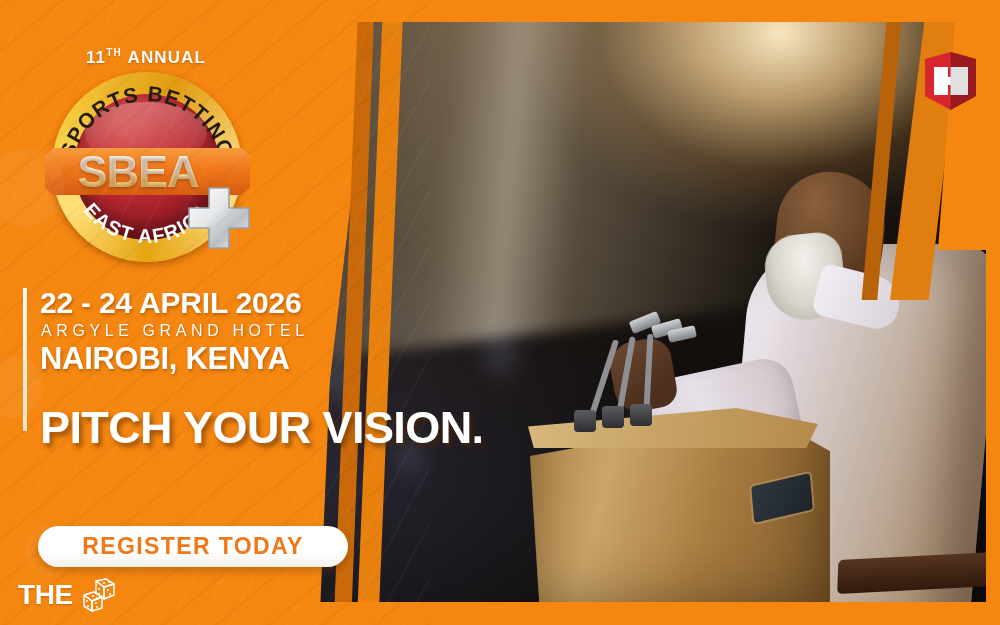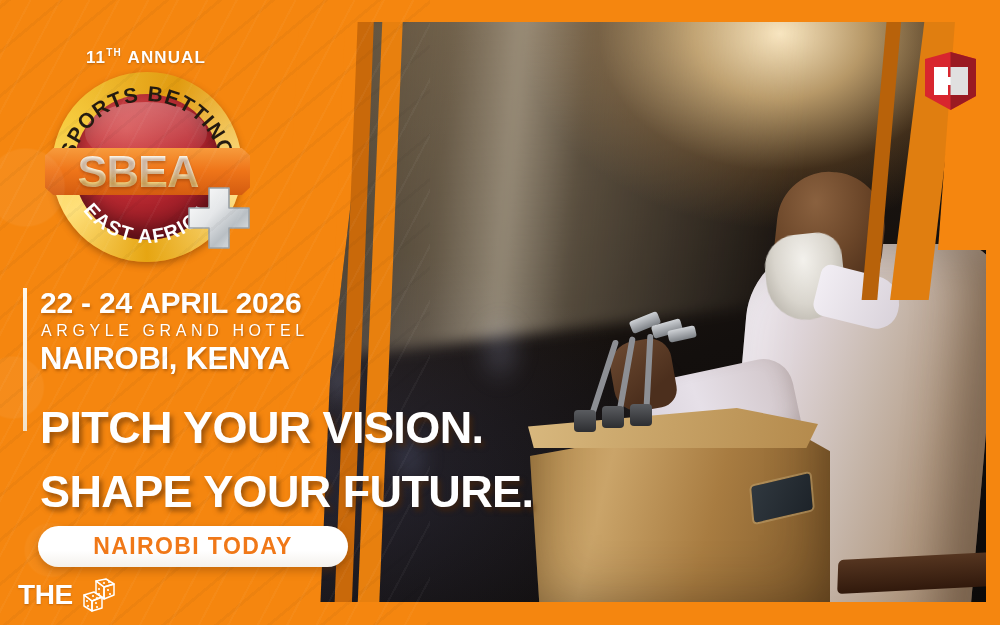--- a/index.html
+++ b/index.html
@@ -334,25 +334,24 @@
     </div>
 
     <div class="vrule"></div>
 
     <div class="date">22 - 24 APRIL 2026</div>
     <div class="venue">ARGYLE GRAND HOTEL</div>
     <div class="city">NAIROBI, KENYA</div>
 
     <div class="headline">
       <div>PITCH YOUR VISION.</div>
-      <div>SHAPE YOUR FUTURE.</div>
     </div>
 
     <div class="cta">
-      <span>NAIROBI TODAY</span>
+      <span>REGISTER TODAY</span>
     </div>
 
     <div class="brand">
       <span class="brand-txt">THE</span>
       <svg class="brand-dice" viewBox="0 0 52 34">
         <g fill="none" stroke="#ffffff" stroke-width="1.5" stroke-linejoin="round">
           <path d="M22 3 L32 1 L40 6 L30 9 Z"></path>
           <path d="M30 9 L40 6 L40 17 L30 21 Z"></path>
           <path d="M22 3 L30 9 L30 21 L22 15 Z"></path>
           <path d="M10 17 L20 14 L28 19 L18 23 Z"></path>

